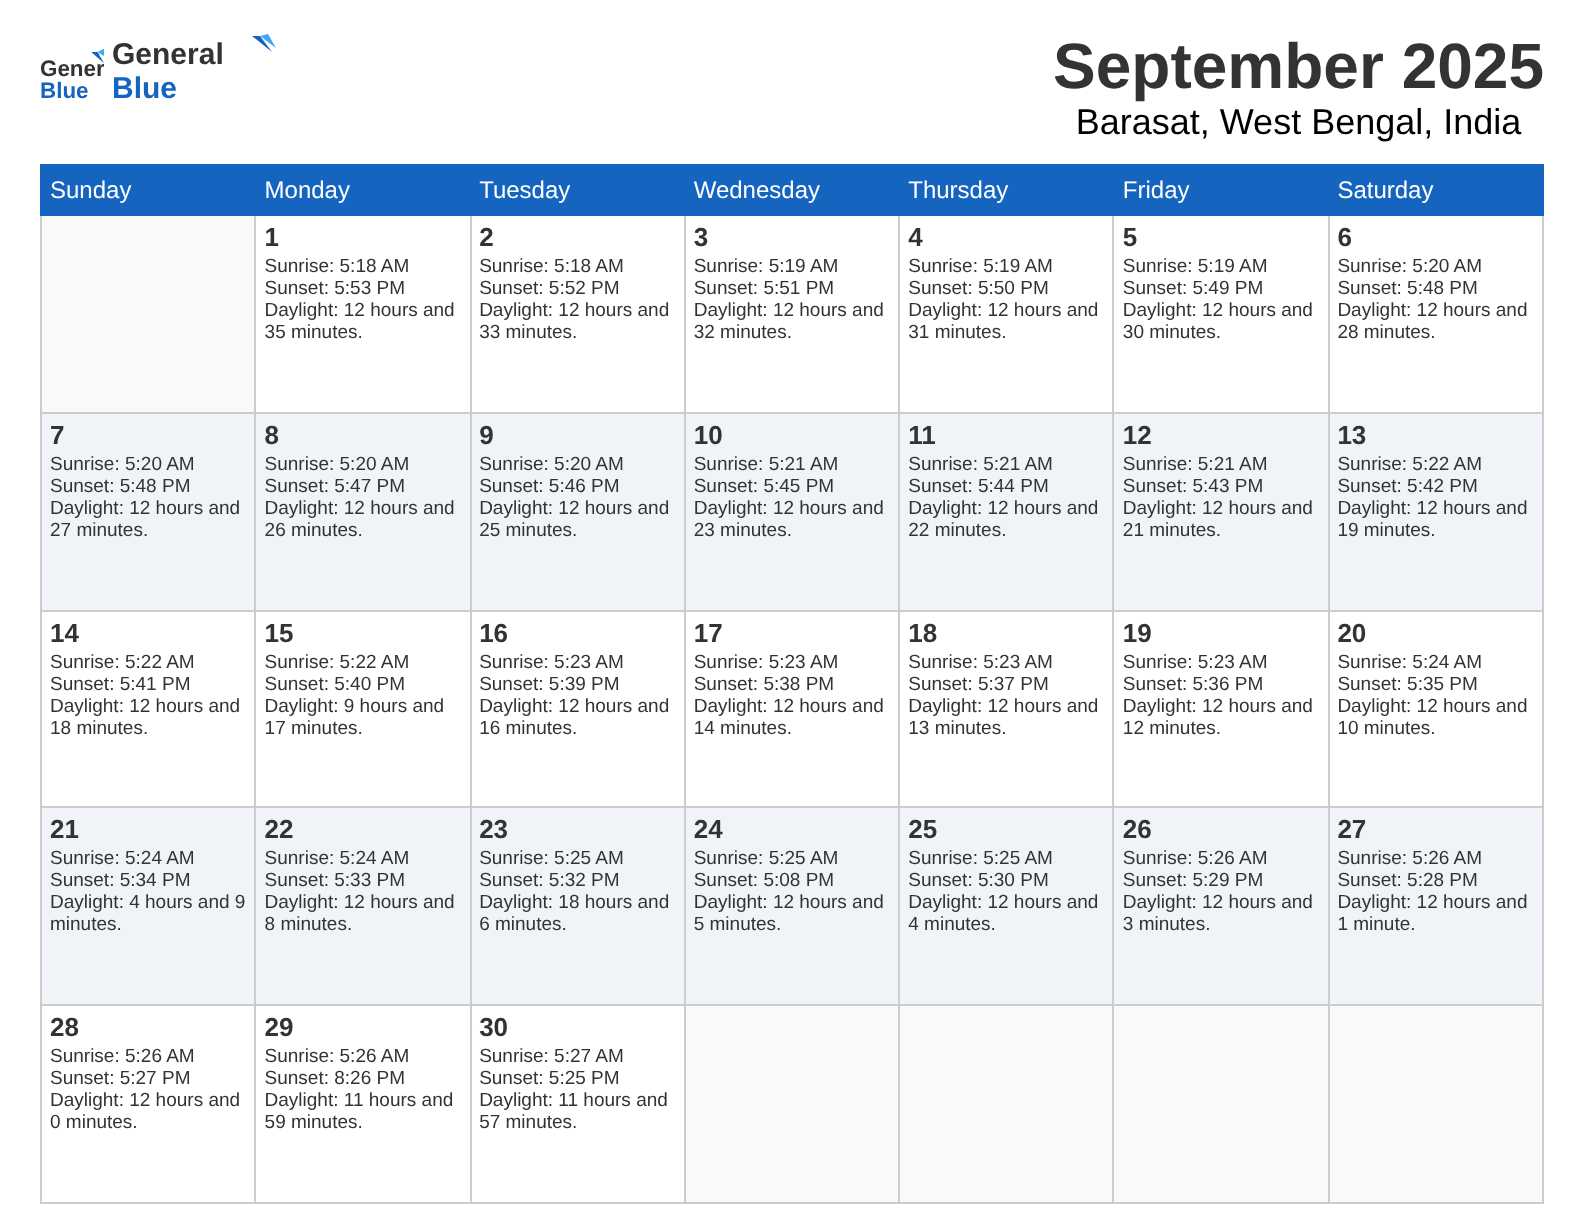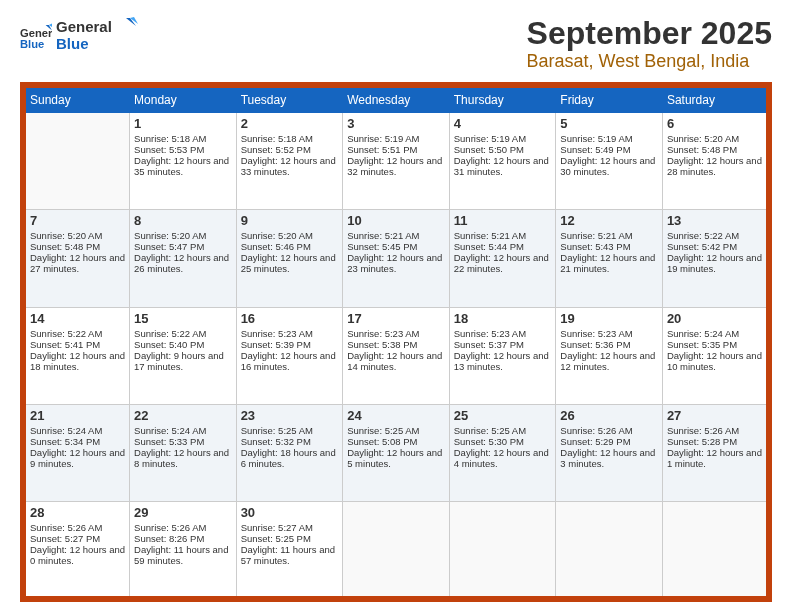--- a/index.html
+++ b/index.html
@@ -26,36 +26,36 @@
     .logo {
       display: flex;
       align-items: center;
     }
     .logo-icon {
       width: 32px;
       height: 32px;
       margin-right: 4px;
     }
     .title-block {
-      text-align: left;
+      text-align: center;
     }
     .title-block h1 {
       font-size: 32px;
       font-weight: bold;
       color: #333;
       line-height: 1.1;
     }
     .title-block h2 {
       font-size: 18px;
-      color: #a16207;
+      color: #000000;
       font-weight: normal;
     }
     .calendar {
       flex: 1;
-      border: 6px solid #c2410c;
+      border: 1px solid #c2410c;
       border-collapse: collapse;
       width: 100%;
       table-layout: fixed;
     }
     .calendar th {
       background: #1565c0;
       color: #fff;
       font-size: 12px;
       padding: 5px 4px;
       text-align: left;
@@ -248,21 +248,21 @@
             <div>Sunrise: 5:24 AM</div>
             <div>Sunset: 5:35 PM</div>
             <div>Daylight: 12 hours and 10 minutes.</div>
           </td>
         </tr>
         <tr class="alt-row">
           <td>
             <span class="day-num">21</span>
             <div>Sunrise: 5:24 AM</div>
             <div>Sunset: 5:34 PM</div>
-            <div>Daylight: 12 hours and 9 minutes.</div>
+            <div>Daylight: 4 hours and 9 minutes.</div>
           </td>
           <td>
             <span class="day-num">22</span>
             <div>Sunrise: 5:24 AM</div>
             <div>Sunset: 5:33 PM</div>
             <div>Daylight: 12 hours and 8 minutes.</div>
           </td>
           <td>
             <span class="day-num">23</span>
             <div>Sunrise: 5:25 AM</div>

